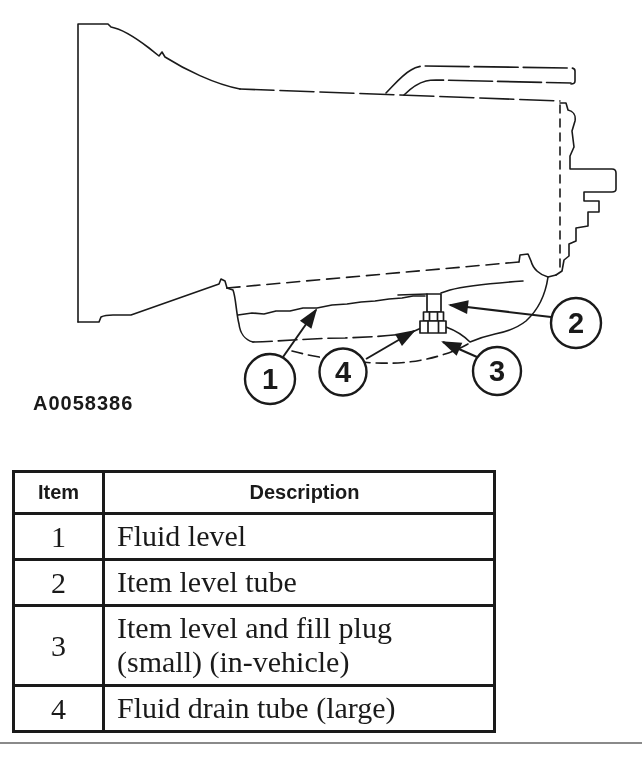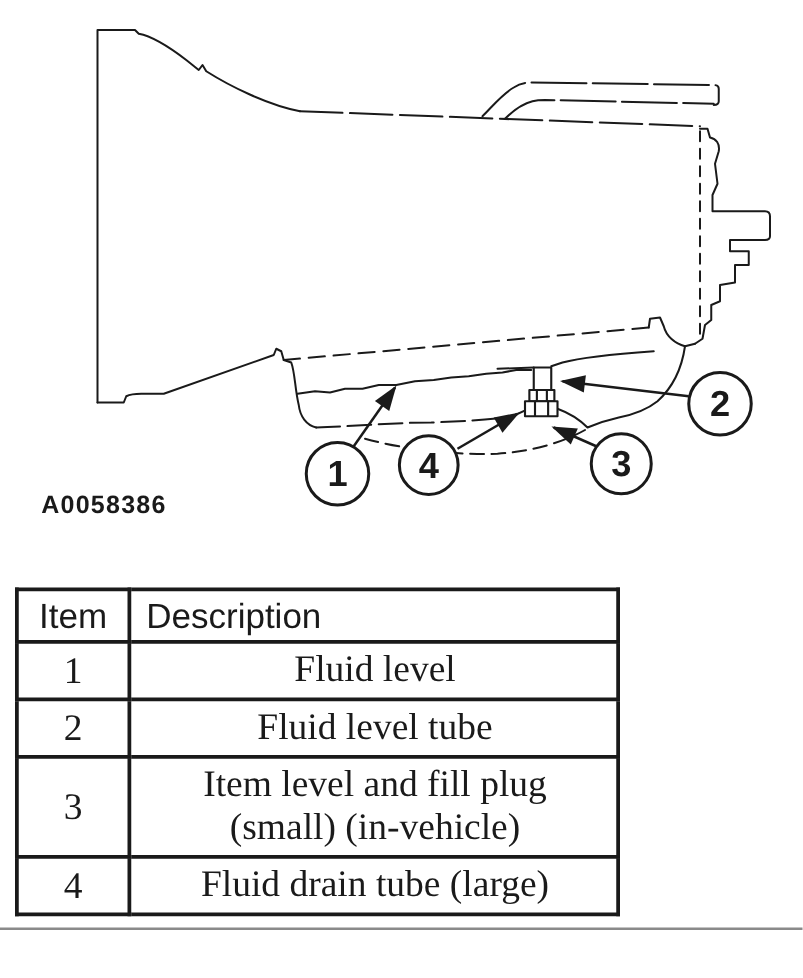--- a/index.html
+++ b/index.html
@@ -21,31 +21,31 @@
     font-family:"Liberation Sans",sans-serif;font-weight:600;font-size:20px;
     letter-spacing:1px;fill:var(--ink);
   }
   table.parts{
     position:absolute;left:12px;top:470px;width:484px;
     border-collapse:collapse;background:var(--bg);
     border:3px solid var(--ink);
   }
   table.parts th,table.parts td{border:3px solid var(--ink);vertical-align:middle;}
   table.parts th{
-    font-family:"Liberation Sans",sans-serif;font-weight:normal;font-size:28px;
+    font-family:"Liberation Sans",sans-serif;font-weight:bold;font-size:20px;
     color:var(--ink);height:37px;
   }
   th.col-item{width:85px;text-align:center;}
-  th.col-desc{text-align:left;padding-left:12px;}
+  th.col-desc{text-align:center;padding-left:12px;}
   table.parts td{
     font-family:"Liberation Serif",serif;font-size:30px;line-height:34px;
     color:var(--ink);
   }
   td.cell-item{text-align:center;width:85px;height:40px;}
-  td.cell-desc{padding:4px 10px 5px 12px;text-align:center;}
+  td.cell-desc{padding:4px 10px 5px 12px;}
   .page-separator{
     position:absolute;left:0;top:742px;width:642px;height:2px;
     background:var(--separator);
   }
 </style>
 </head>
 <body>
 
 <div class="diagram-wrap">
   <svg width="642" height="460" viewBox="0 0 642 460">
@@ -113,21 +113,21 @@
     </tr>
   </thead>
   <tbody id="parts-body">
   <tr>
     <td class="cell-item">1</td>
     <td class="cell-desc">Fluid level</td>
   </tr>
 
   <tr>
     <td class="cell-item">2</td>
-    <td class="cell-desc">Fluid level tube</td>
+    <td class="cell-desc">Item level tube</td>
   </tr>
 
   <tr>
     <td class="cell-item">3</td>
     <td class="cell-desc">Item level and fill plug (small) (in-vehicle)</td>
   </tr>
 
   <tr>
     <td class="cell-item">4</td>
     <td class="cell-desc">Fluid drain tube (large)</td>

